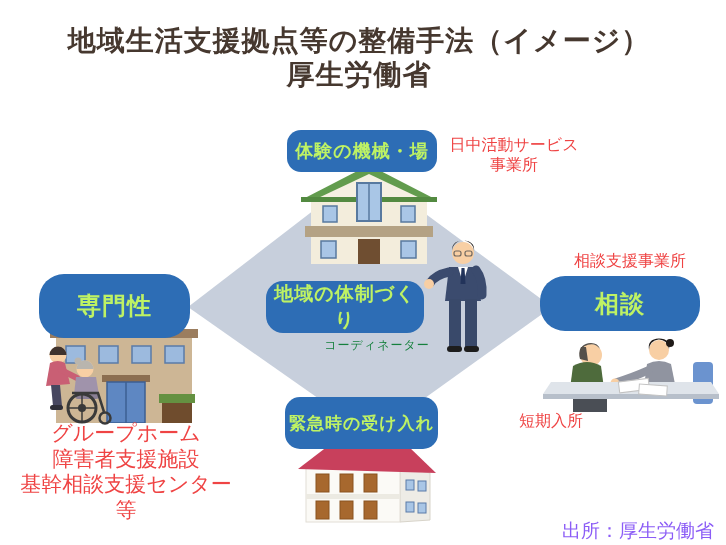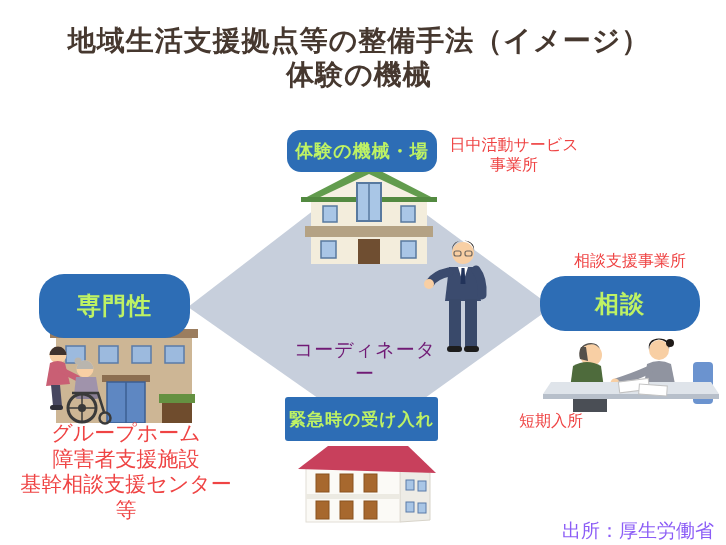--- a/index.html
+++ b/index.html
@@ -18,47 +18,47 @@
 
   .node {
     position:absolute; background:#2d6db5; color:#bef264; font-weight:bold;
     display:flex; align-items:center; justify-content:center; z-index:3;
     letter-spacing:1px; text-align:center;
   }
   .node-top    { left:287px; top:130px; width:150px; height:42px; border-radius:14px; font-size:18px; }
   .node-left   { left:39px;  top:274px; width:151px; height:64px; border-radius:25px; font-size:24px; }
   .node-center { left:266px; top:281px; width:158px; height:52px; border-radius:17px; font-size:19px; }
   .node-right  { left:540px; top:276px; width:160px; height:55px; border-radius:25px; font-size:24px; }
-  .node-bottom { left:285px; top:397px; width:153px; height:44px; border-radius:3px; font-size:17px; }
+  .node-bottom { left:285px; top:397px; width:153px; height:52px; border-radius:15px; font-size:17px; }
 
   .annotation {
     position:absolute; color:#ef4444; font-size:16px; line-height:1.28;
     white-space:pre-line; z-index:4; text-align:center;
   }
   .anno-top    { left:443px; top:135px; width:142px; }
   .anno-right  { left:558px; top:251px; width:144px; }
   .anno-bottom { left:473px; top:411px; width:110px; text-align:right; }
-  .anno-coordinator { left:285px; top:338px; width:160px; font-size:19px; color:#701a75; letter-spacing:1px; }
+  .anno-coordinator { left:297px; top:338px; width:160px; font-size:12px; color:#15803d; letter-spacing:1px; }
   .caption-left { left:18px; top:420px; width:216px; font-size:21px; line-height:1.22; }
 
   .source {
     position:absolute; right:12px; top:518px; color:#8b5cf6; font-size:19px; z-index:5;
   }
 
   .illus { position:absolute; z-index:2; }
   .illus-person { z-index:4; }
 </style>
 </head>
 <body>
 
 <div class="stage">
 
   <div class="title">
     <div>地域生活支援拠点等の整備手法（イメージ）</div>
-    <div>体験の機械</div>
+    <div>厚生労働省</div>
   </div>
 
   <svg class="diamond-svg" width="726" height="545" viewBox="0 0 726 545">
     <polygon points="366,170 552,307 372,436 188,307" fill="#c7cfdc"></polygon>
   </svg>
 
   <svg class="illus" style="left:297px; top:163px;" width="144" height="101" viewBox="0 0 144 101">
     <polygon points="72,2 138,36 6,36" fill="#629c4e"></polygon>
     <polygon points="72,11 125,36 19,36" fill="#f5f0e2"></polygon>
     <rect x="4" y="34" width="136" height="5" fill="#538a41"></rect>
@@ -160,20 +160,21 @@
     <rect x="44" y="60" width="13" height="18" fill="#a7682e" stroke="#8a521f" stroke-width="1"></rect>
     <rect x="68" y="60" width="13" height="18" fill="#a7682e" stroke="#8a521f" stroke-width="1"></rect>
     <rect x="110" y="39" width="8" height="10" fill="#a9c6e6" stroke="#5a7ba8" stroke-width="1"></rect>
     <rect x="122" y="40" width="8" height="10" fill="#a9c6e6" stroke="#5a7ba8" stroke-width="1"></rect>
     <rect x="110" y="61" width="8" height="10" fill="#a9c6e6" stroke="#5a7ba8" stroke-width="1"></rect>
     <rect x="122" y="62" width="8" height="10" fill="#a9c6e6" stroke="#5a7ba8" stroke-width="1"></rect>
   </svg>
 
   <div class="node node-top">体験の機械・場</div>
   <div class="node node-left">専門性</div>
+  <div class="node node-center">地域の体制づくり</div>
   <div class="node node-right">相談</div>
   <div class="node node-bottom">緊急時の受け入れ</div>
 
   <div class="annotation anno-top">日中活動サービス
 事業所</div>
   <div class="annotation anno-right">相談支援事業所</div>
   <div class="annotation anno-bottom">短期入所</div>
   <div class="annotation anno-coordinator">コーディネーター</div>
   <div class="annotation caption-left">グループホーム
 障害者支援施設

